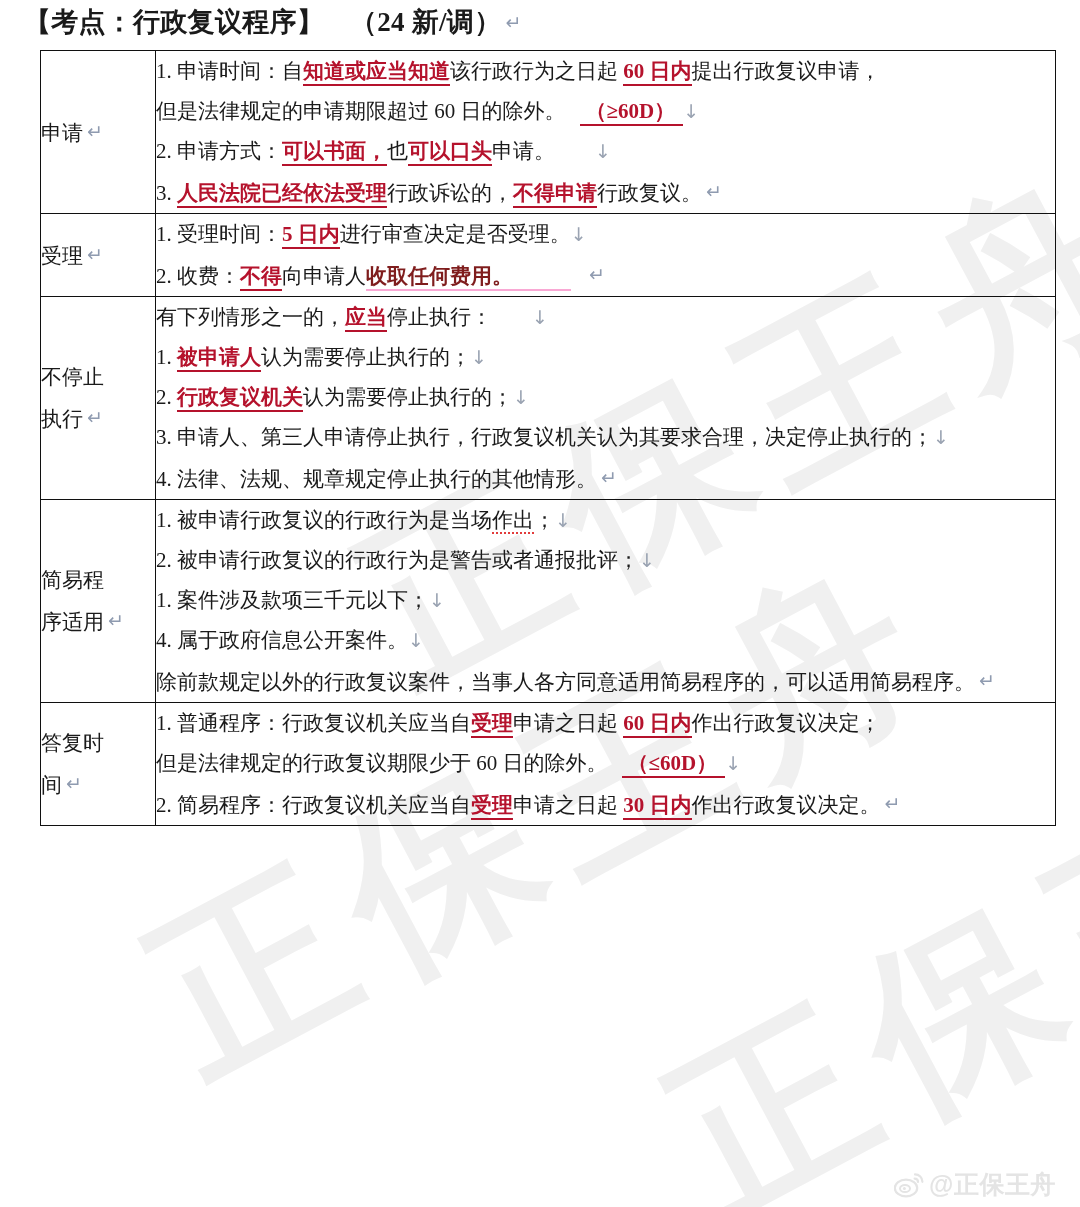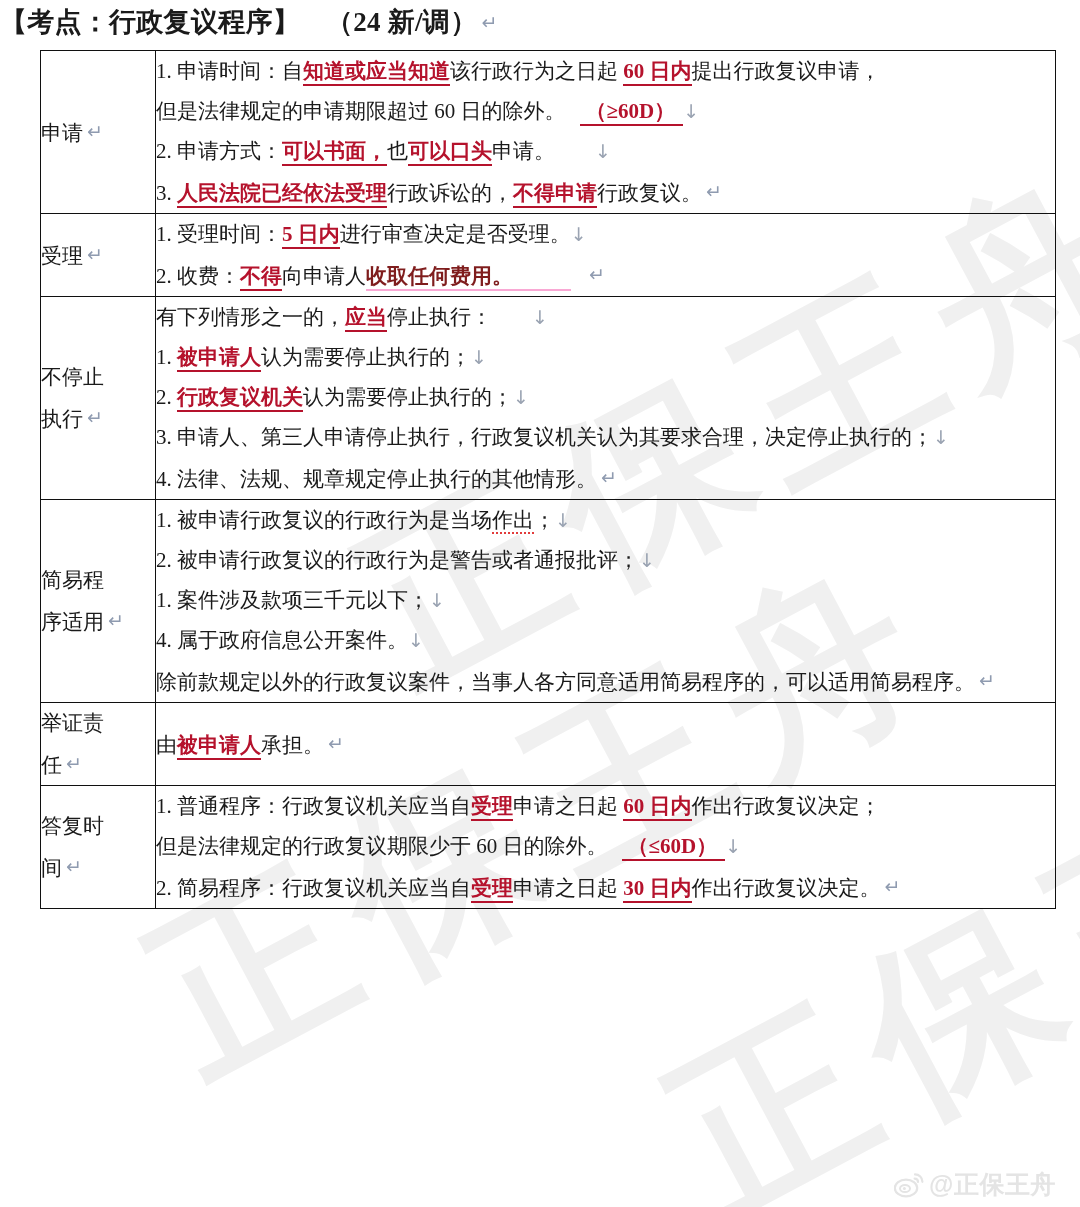--- a/index.html
+++ b/index.html
@@ -33,21 +33,21 @@
     letter-spacing: 0.12em;
     user-select: none;
   }
   .wm-a { font-size: 190px; left: 330px; top: 300px;  transform: rotate(-28deg); }
   .wm-b { font-size: 190px; left: 120px; top: 690px;  transform: rotate(-28deg); }
   .wm-c { font-size: 190px; left: 640px; top: 830px;  transform: rotate(-28deg); }
 
   
   #doc-heading {
     position: absolute;
-    left: 0;
+    left: 24px;
     top: 2px;
     z-index: 3;
     font-size: 27px;
     font-weight: 700;
     letter-spacing: 0.01em;
     white-space: nowrap;
     line-height: 40px;
   }
   #doc-heading .gap { display:inline-block; width: 26px; }
   .pilcrow {
@@ -198,29 +198,20 @@
         <td class="label-cell">
           <div>简易程</div>
           <div>序适用<span class="pilcrow">↵</span></div>
         </td>
         <td class="body-cell">
           <div class="line"><span>1. 被申请行政复议的行政行为是当场</span><span class="spellerr">作出</span><span>；</span><span class="arrow">↓</span></div>
           <div class="line"><span>2. 被申请行政复议的行政行为是警告或者通报批评；</span><span class="arrow">↓</span></div>
           <div class="line"><span>1. 案件涉及款项三千元以下；</span><span class="arrow">↓</span></div>
           <div class="line"><span>4. 属于政府信息公开案件。</span><span class="arrow">↓</span></div>
           <div class="line wrap"><span>除前款规定以外的行政复议案件，当事人各方同意适用简易程序的，可以适用简易程序。</span><span class="pilcrow">↵</span></div>
-        </td>
-      </tr>
-      <tr>
-        <td class="label-cell">
-          <div>举证责</div>
-          <div>任<span class="pilcrow">↵</span></div>
-        </td>
-        <td class="body-cell">
-          <div class="line"><span>由</span><span class="red-u">被申请人</span><span>承担。</span><span class="pilcrow">↵</span></div>
         </td>
       </tr>
       <tr>
         <td class="label-cell">
           <div>答复时</div>
           <div>间<span class="pilcrow">↵</span></div>
         </td>
         <td class="body-cell">
           <div class="line"><span>1. 普通程序：行政复议机关应当自</span><span class="red-u">受理</span><span>申请之日起 </span><span class="red-u">60 日内</span><span>作出行政复议决定；</span></div>
           <div class="line"><span>但是法律规定的行政复议期限少于 60 日的除外。</span><span class="sp-sm"></span><span class="red-u-pad">（≤60D）</span><span class="arrow">↓</span></div>

